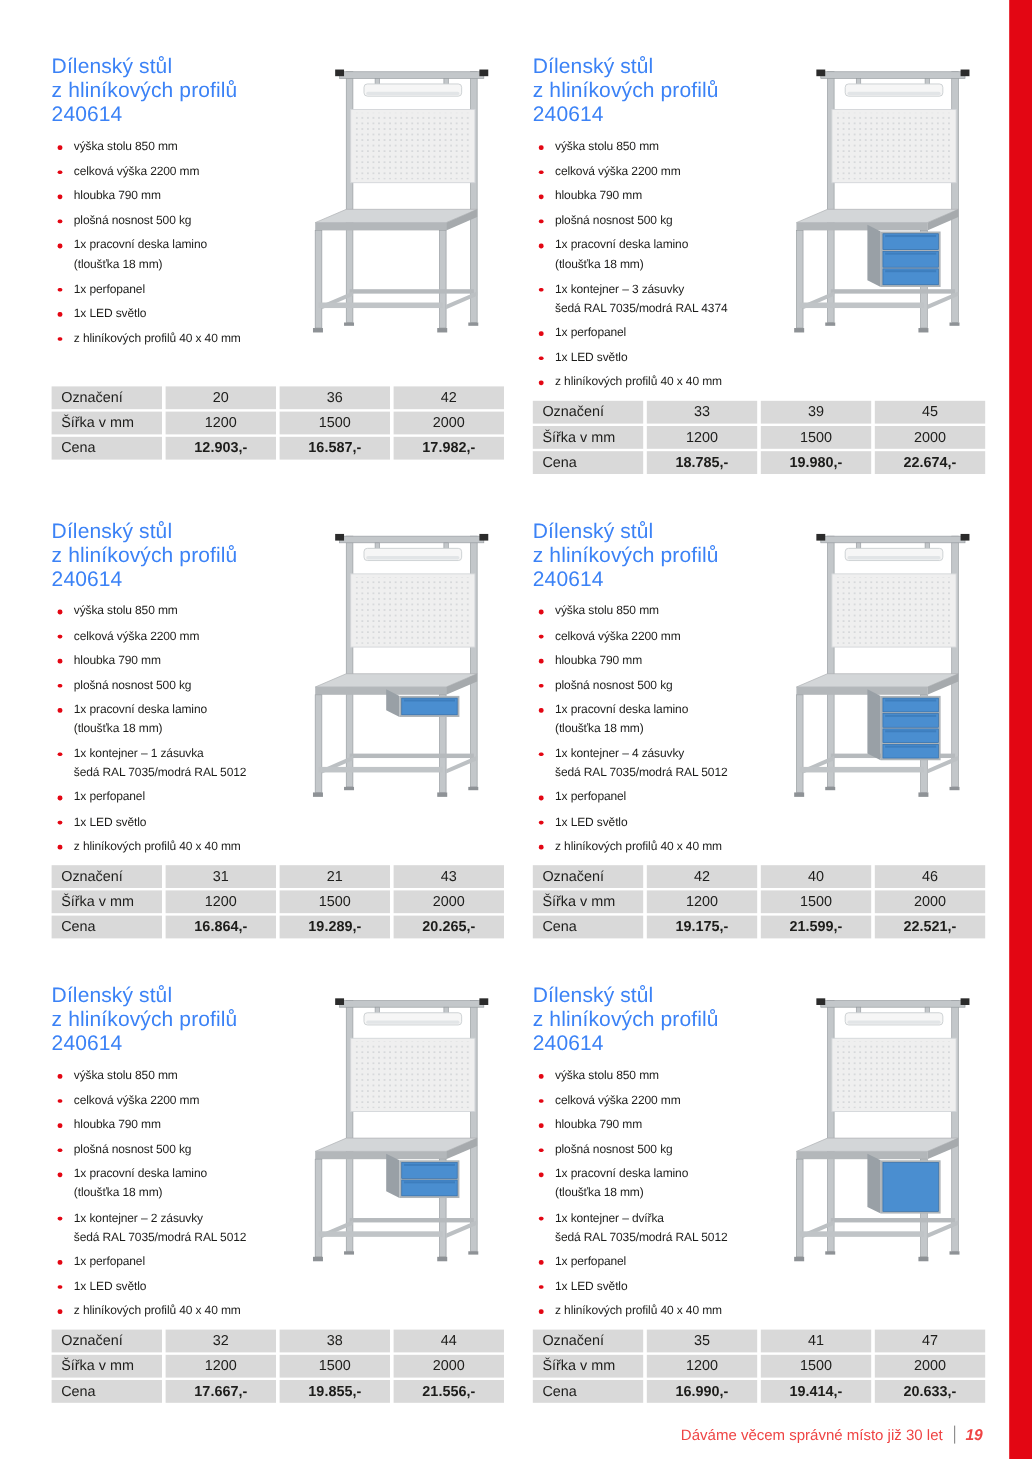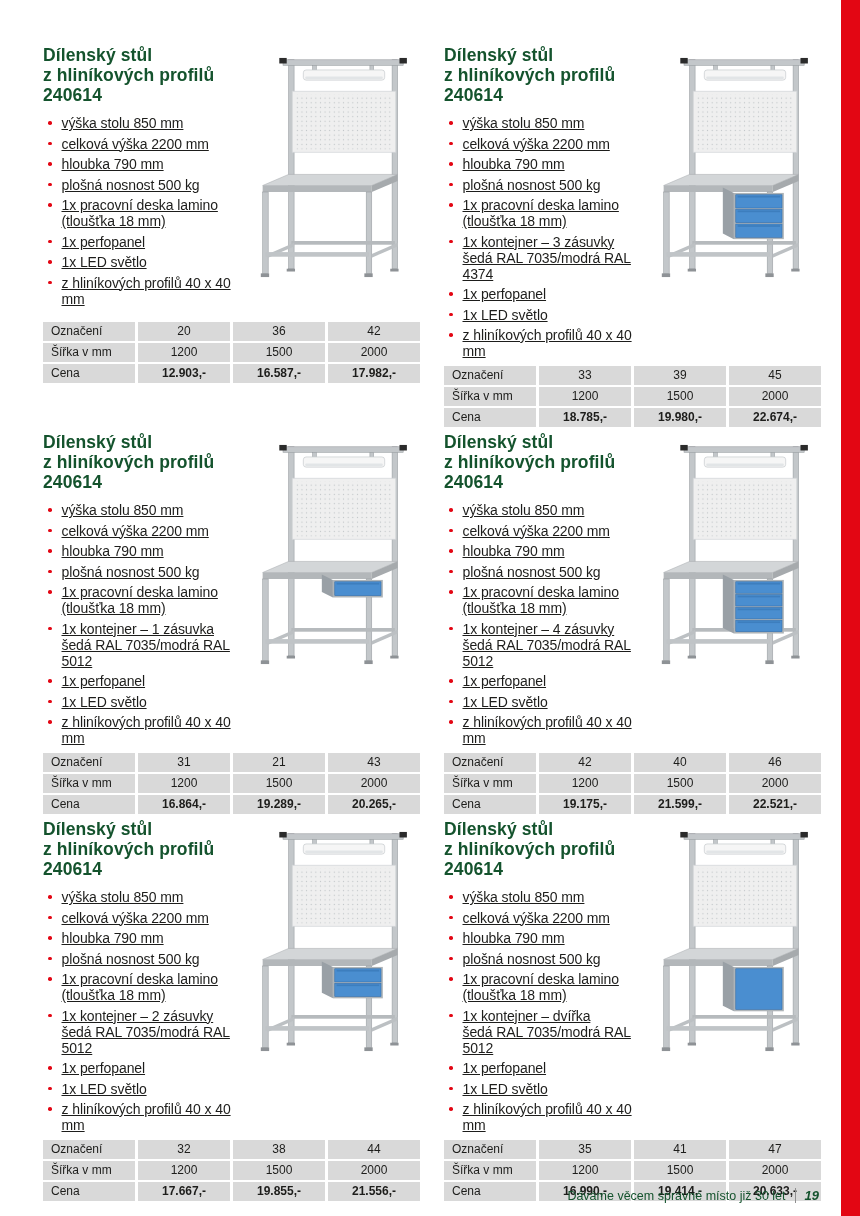--- a/index.html
+++ b/index.html
@@ -12,47 +12,47 @@
   .grid{
     position:absolute;left:43px;top:45px;width:778px;
     display:grid;grid-template-columns:377px 377px;column-gap:24px;row-gap:49px;
   }
   .card{
     height:338px;
     display:grid;grid-template-columns:1fr 176px;grid-template-rows:auto 1fr auto;
   }
   .title{
     grid-column:1;grid-row:1;margin:0 0 8px 0;
-    color:#14532d;font-size:17.5px;line-height:20px;font-weight:700;letter-spacing:.1px;
+    color:#3b82f6;font-size:17.5px;line-height:20px;font-weight:400;letter-spacing:.1px;
   }
   .title span{display:block;}
   .features{
     grid-column:1;grid-row:2;list-style:none;margin:2px 0 0 0;padding:0;
-    font-size:14px;line-height:16px;letter-spacing:-.1px;text-decoration:underline;
+    font-size:10px;line-height:16px;letter-spacing:-.1px;
   }
   .features li{display:flex;margin-bottom:4.5px;}
   .features .dot{flex:none;width:3.5px;height:3.5px;border-radius:50%;background:#e30613;margin:6px 10px 0 5px;}
   .features .ftext{white-space:pre-line;}
   .img{grid-column:2;grid-row:1/3;margin:0;justify-self:end;align-self:start;}
   .price-table{
     grid-column:1/3;grid-row:3;align-self:end;
     width:calc(100% + 6px);margin:0 -3px -2px -3px;
     border-collapse:separate;border-spacing:3px 2px;
     font-size:12px;table-layout:fixed;
   }
   .price-table td{
     background:#d9d9d9;height:17px;line-height:17px;padding:1px 0;
     text-align:center;font-weight:400;overflow:hidden;
   }
   .price-table td.lbl{text-align:left;padding-left:8px;}
   .price-table tr.bold td.val{font-weight:700;}
   .footer{
     position:absolute;right:41px;bottom:13px;
     display:flex;align-items:center;gap:9px;
-    font-size:12.5px;color:#14532d;
+    font-size:12.5px;color:#ef4444;
   }
   .footer .divider{width:1px;height:15px;background:#8f8f8f;}
   .footer .pagenum{font-weight:700;font-size:13px;font-style:italic;}
   svg.bench{display:block;}
   .fr{fill:#c3c7ca;stroke:#979ca0;stroke-width:0.6;}
 </style>
 </head>
 <body>
 
 <svg width="0" height="0" style="position:absolute" aria-hidden="true">

